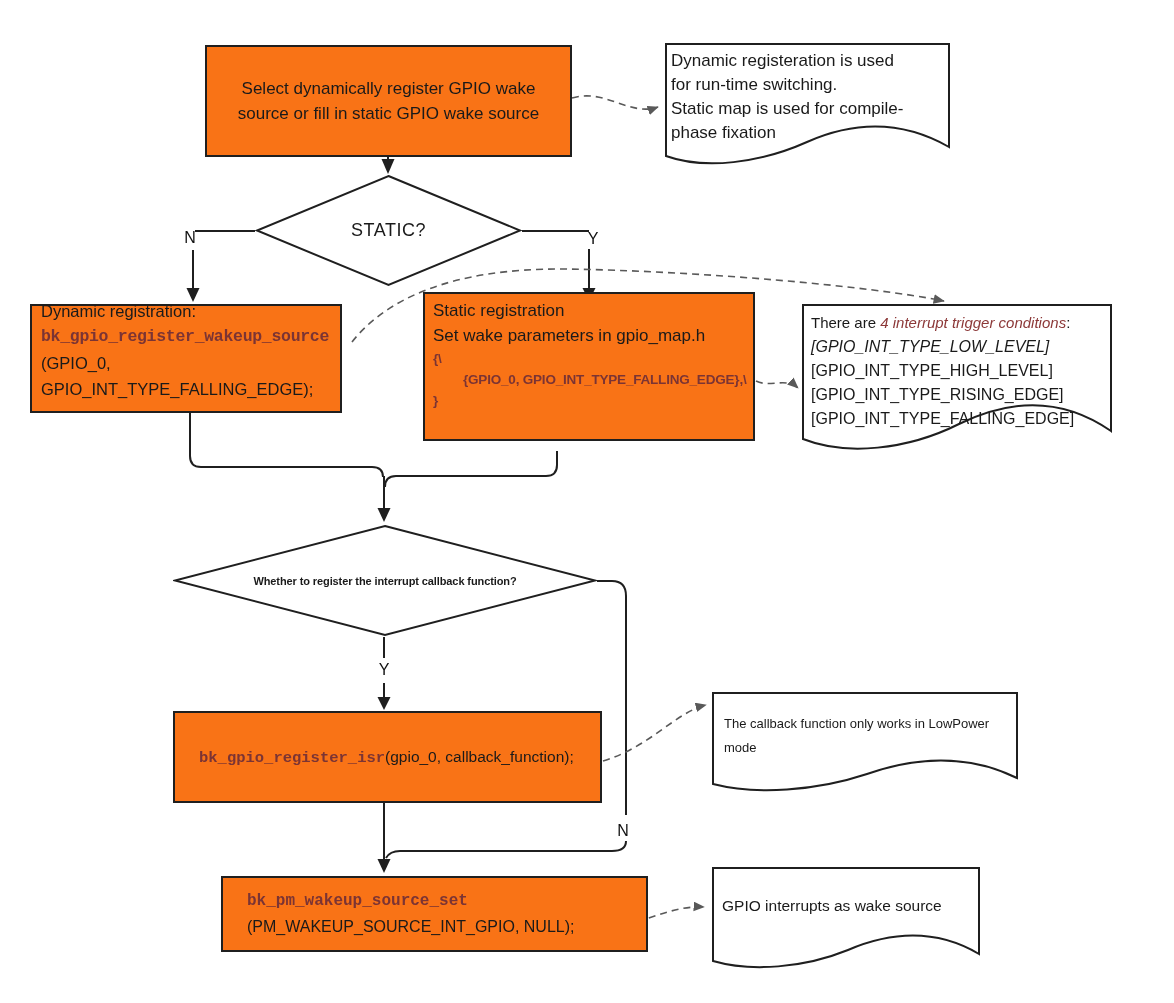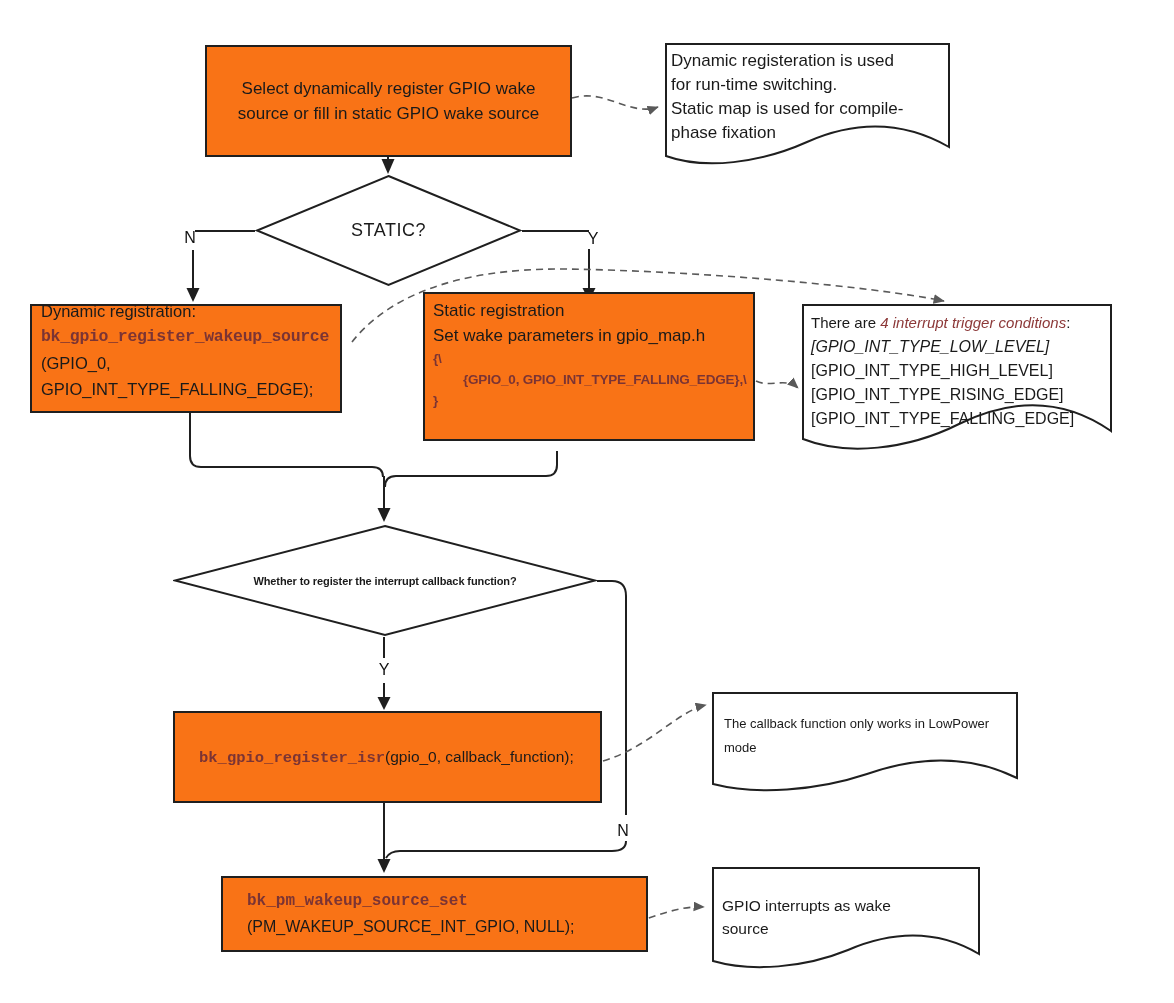--- a/index.html
+++ b/index.html
@@ -146,20 +146,20 @@
       <path d="M1,1 L305,1 L305,86 C260,64 209,63 155,82 C104,99 44,103 1,92 Z" fill="#ffffff" stroke="#1f1f1f" stroke-width="2"></path>
     </svg>
     <div class="ntext" style="top:20px;left:12px;right:16px;font-size:13px;line-height:24px;">The callback function only works in LowPower mode</div>
   </div>
 
   <div class="box left" style="left:173px;top:876px;width:427px;height:76px;font-size:16px;line-height:26px;padding-left:24px;white-space:nowrap;margin-left:48px;">
     <div class="maroon">bk_pm_wakeup_source_set</div>
     <div>(PM_WAKEUP_SOURCE_INT_GPIO, NULL);</div>
   </div>
 
-  <div class="note" style="left:712px;top:867px;width:224px;height:113px;">
+  <div class="note" style="left:712px;top:867px;width:224px;height:113px;padding-left:24px;">
     <svg width="268" height="113" viewBox="0 0 268 113">
       <path d="M1,1 L267,1 L267,87 C228,64 183,63 136,83 C92,101 39,105 1,94 Z" fill="#ffffff" stroke="#1f1f1f" stroke-width="2"></path>
     </svg>
     <div class="ntext" style="top:27px;left:10px;right:10px;font-size:15.5px;line-height:23px;">GPIO interrupts as wake source</div>
   </div>
 
 </div>
 
 </body></html>

